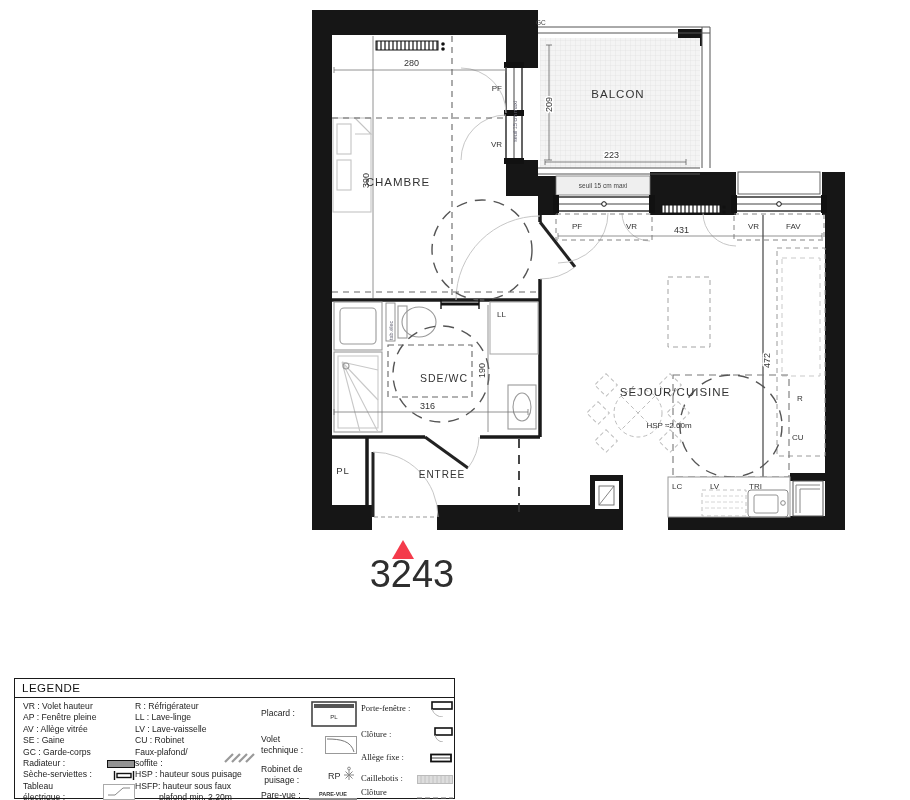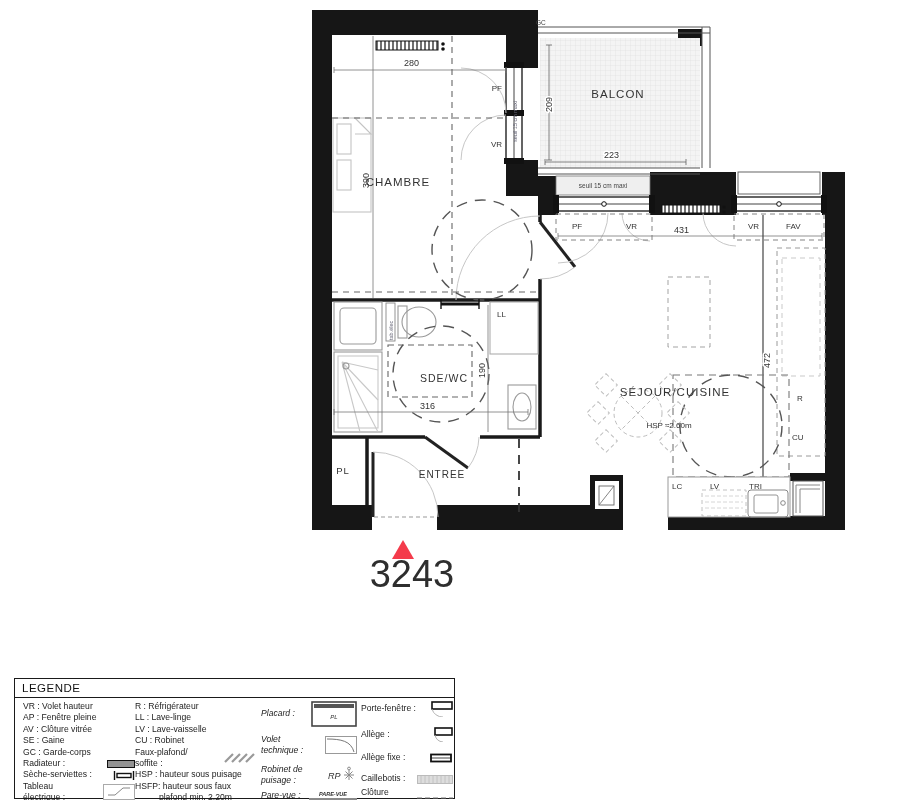--- a/index.html
+++ b/index.html
@@ -20,23 +20,23 @@
   .legend-title-row span{font-size:11.5px;color:#111;letter-spacing:.5px;}
   .legend-body{position:relative;height:98px;}
   .lcol{position:absolute;top:3px;}
   .c1{left:8px;width:112px;}
   .c2{left:120px;width:124px;}
   .c3{left:246px;width:96px;}
   .c4{left:346px;width:92px;}
   .lrow{display:flex;align-items:center;gap:4px;line-height:11.4px;min-height:11.4px;}
   .ltext{font-size:8.6px;color:#1c1c1c;white-space:pre-wrap;}
   .sym{margin-left:auto;flex:none;display:block;}
-  .c3 .lrow{margin-bottom:7px;font-style:italic;}
-  .c3 .lrow.tight{margin-bottom:3px;}
-  .c4 .lrow{margin-bottom:10px;}
+  .c3 .lrow{margin-bottom:7px;}
+  .c3 .lrow.tight{margin-bottom:3px;text-align:center;}
+  .c4 .lrow{margin-bottom:10px;font-family:Liberation Serif, serif;}
   .c4 .lrow.tight{margin-bottom:2px;}
 </style>
 </head>
 <body>
 
 
 
 
 <svg width="910" height="660" viewBox="0 0 910 660">
   <defs>
@@ -308,21 +308,21 @@
   <div class="legend-body">
 
     <div class="lcol c1">
       <div class="lrow">
           <span class="ltext">VR : Volet hauteur</span>
         </div>
       <div class="lrow">
           <span class="ltext">AP : Fenêtre pleine</span>
         </div>
       <div class="lrow">
-          <span class="ltext">AV : Clôture vitrée</span>
+          <span class="ltext">AV : Allège vitrée</span>
         </div>
       <div class="lrow">
           <span class="ltext">SE : Gaine</span>
         </div>
       <div class="lrow">
           <span class="ltext">GC : Garde-corps</span>
         </div>
       <div class="lrow">
           <span class="ltext">Radiateur :</span>
         <svg class="sym" width="28" height="8">
@@ -419,21 +419,21 @@
 
     <div class="lcol c4">
       <div class="lrow">
           <span class="ltext">Porte-fenêtre :</span>
         <svg class="sym" width="26" height="16">
             <rect x="5" y="1" width="20" height="7" fill="#fff" stroke="#111" stroke-width="1.6"></rect>
             <path d="M5,8 A11,11 0 0 0 16,16" fill="none" stroke="#aaa" stroke-width="0.9"></path>
           </svg>
       </div>
       <div class="lrow">
-          <span class="ltext">Allège :</span>
+          <span class="ltext">Clôture :</span>
         <svg class="sym" width="24" height="15">
             <rect x="6" y="1" width="17" height="7" fill="#fff" stroke="#111" stroke-width="1.6"></rect>
             <path d="M6,8 A9,9 0 0 0 14,15" fill="none" stroke="#aaa" stroke-width="0.9"></path>
           </svg>
       </div>
       <div class="lrow">
           <span class="ltext">Allège fixe :</span>
         <svg class="sym" width="24" height="10">
             <rect x="2" y="1.5" width="20" height="7" fill="#fff" stroke="#111" stroke-width="1.8"></rect>
             <line x1="2" y1="5" x2="22" y2="5" stroke="#111" stroke-width="0.8"></line>

